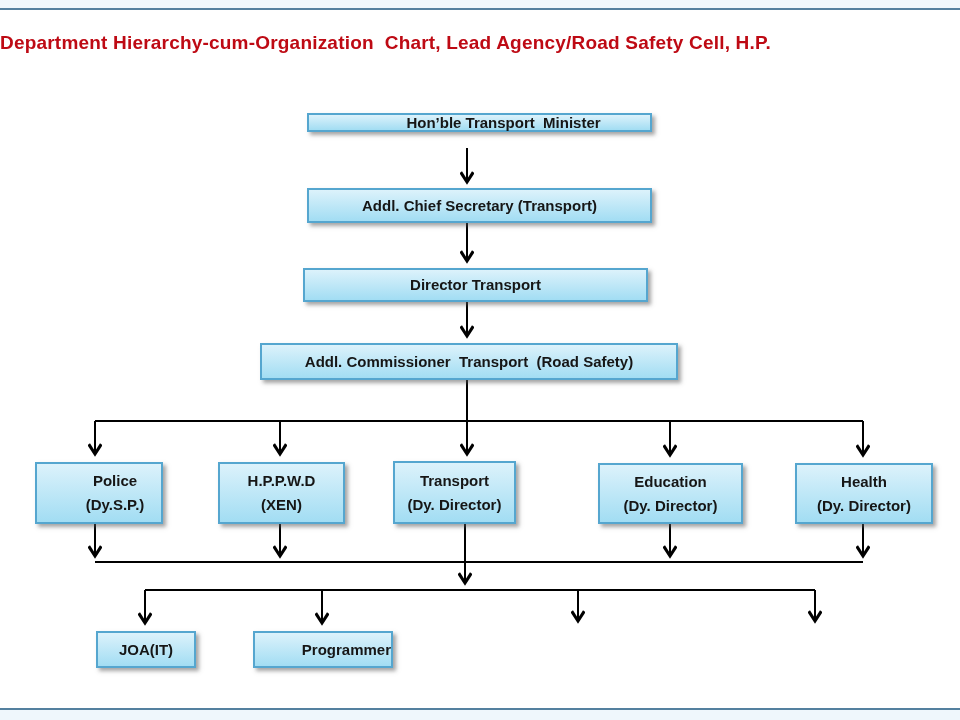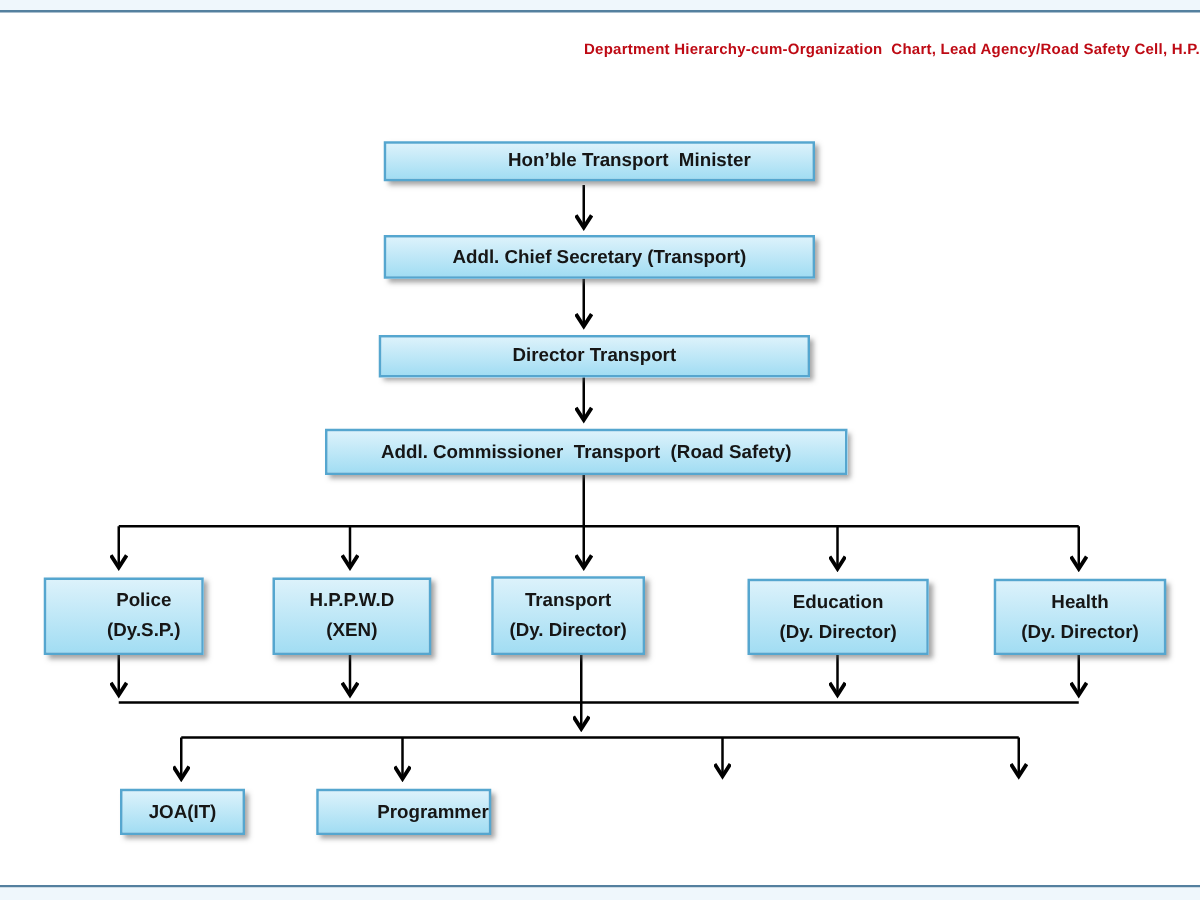--- a/index.html
+++ b/index.html
@@ -11,22 +11,22 @@
     font-family:"Liberation Sans", sans-serif;
   }
   
   .band-top-fill{position:absolute;left:0;top:0;width:960px;height:8px;background:var(--band-fill-color,#EFF7FC);}
   .band-top-line{position:absolute;left:0;top:8px;width:960px;height:0;border-top:2px solid var(--band-line-color,#54809F);}
   .band-bottom-line{position:absolute;left:0;top:708px;width:960px;height:0;border-top:2px solid var(--band-line-color,#54809F);}
   .band-bottom-fill{position:absolute;left:0;top:710px;width:960px;height:10px;background:var(--band-fill-color,#EFF7FC);}
 
   .title{
     position:absolute;left:0;top:32px;width:960px;
-    text-align:right;
-    font-size:12px;font-weight:bold;
+    text-align:left;
+    font-size:19px;font-weight:bold;
     color:var(--title-color,#C00000);
     white-space:pre-wrap;
     letter-spacing:0.2px;
   }
 
   .node{
     position:absolute;
     box-sizing:border-box;
     display:flex;flex-direction:column;align-items:center;justify-content:center;
     background:linear-gradient(to bottom, var(--box-fill-top,#DCF2FB) 0%, var(--box-fill-bottom,#A2DDF3) 100%);
@@ -76,21 +76,21 @@
     <line x1="863" y1="524" x2="863" y2="556" marker-end="url(#arrow)"></line>
     <line x1="95" y1="562" x2="863" y2="562"></line>
     <line x1="465" y1="524" x2="465" y2="583" marker-end="url(#arrow)"></line>
     <line x1="145" y1="590" x2="815" y2="590"></line>
     <line x1="145" y1="590" x2="145" y2="623" marker-end="url(#arrow)"></line>
     <line x1="322" y1="590" x2="322" y2="623" marker-end="url(#arrow)"></line>
     <line x1="578" y1="590" x2="578" y2="621" marker-end="url(#arrow)"></line>
     <line x1="815" y1="590" x2="815" y2="621" marker-end="url(#arrow)"></line>
   </svg>
 
-  <div class="node" style="left:307px;top:113px;width:345px;height:32px;padding-left:48px;">
+  <div class="node" style="left:307px;top:113px;width:345px;height:19px;padding-left:48px;">
     <span>Hon’ble Transport  Minister</span>
   </div>
   <div class="node" style="left:307px;top:188px;width:345px;height:35px;">
     <span>Addl. Chief Secretary (Transport)</span>
   </div>
   <div class="node" style="left:303px;top:268px;width:345px;height:34px;">
     <span>Director Transport</span>
   </div>
   <div class="node" style="left:260px;top:343px;width:418px;height:37px;">
     <span>Addl. Commissioner  Transport  (Road Safety)</span>

